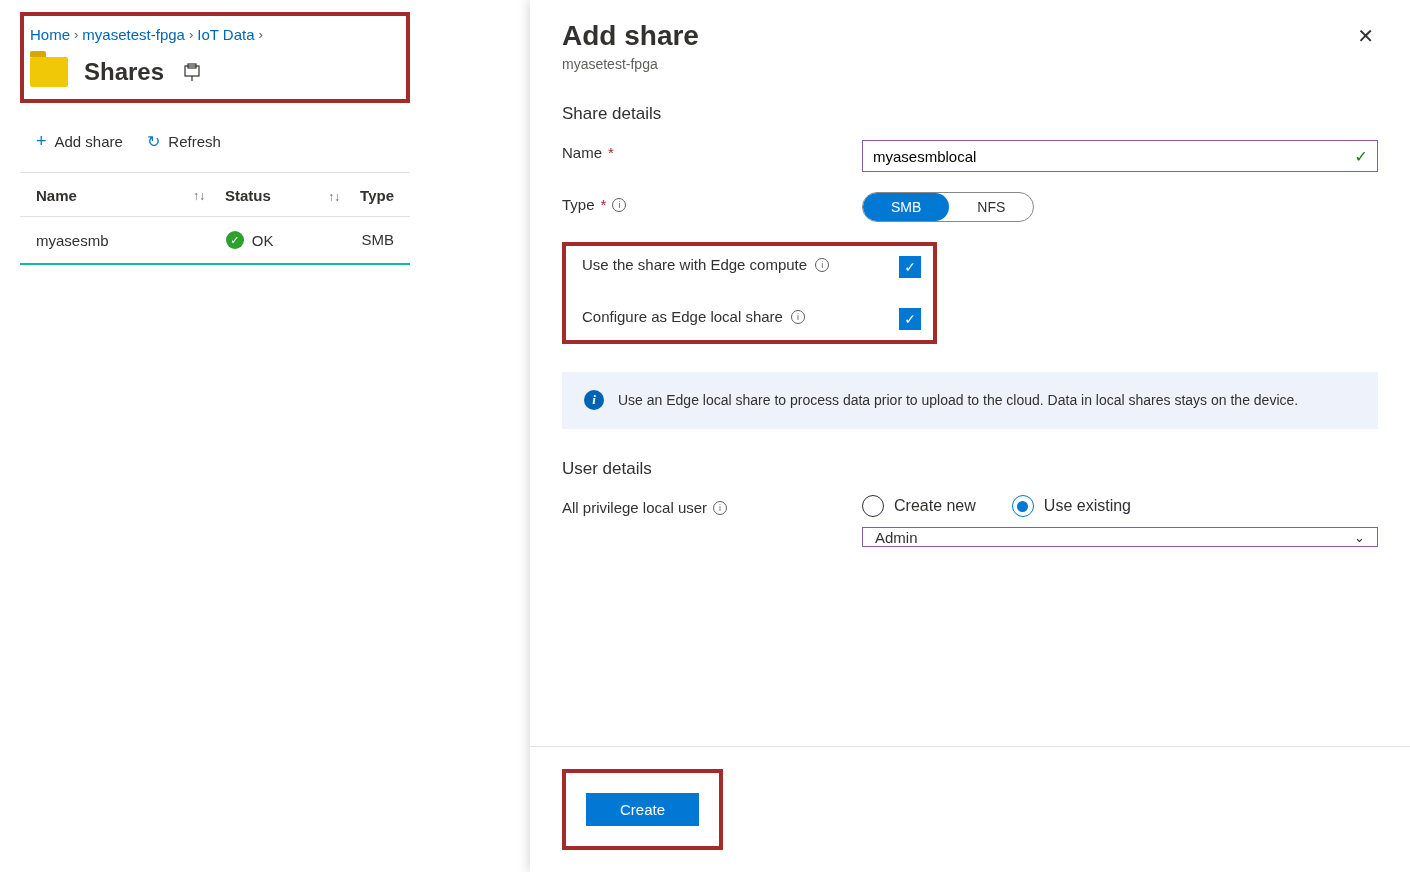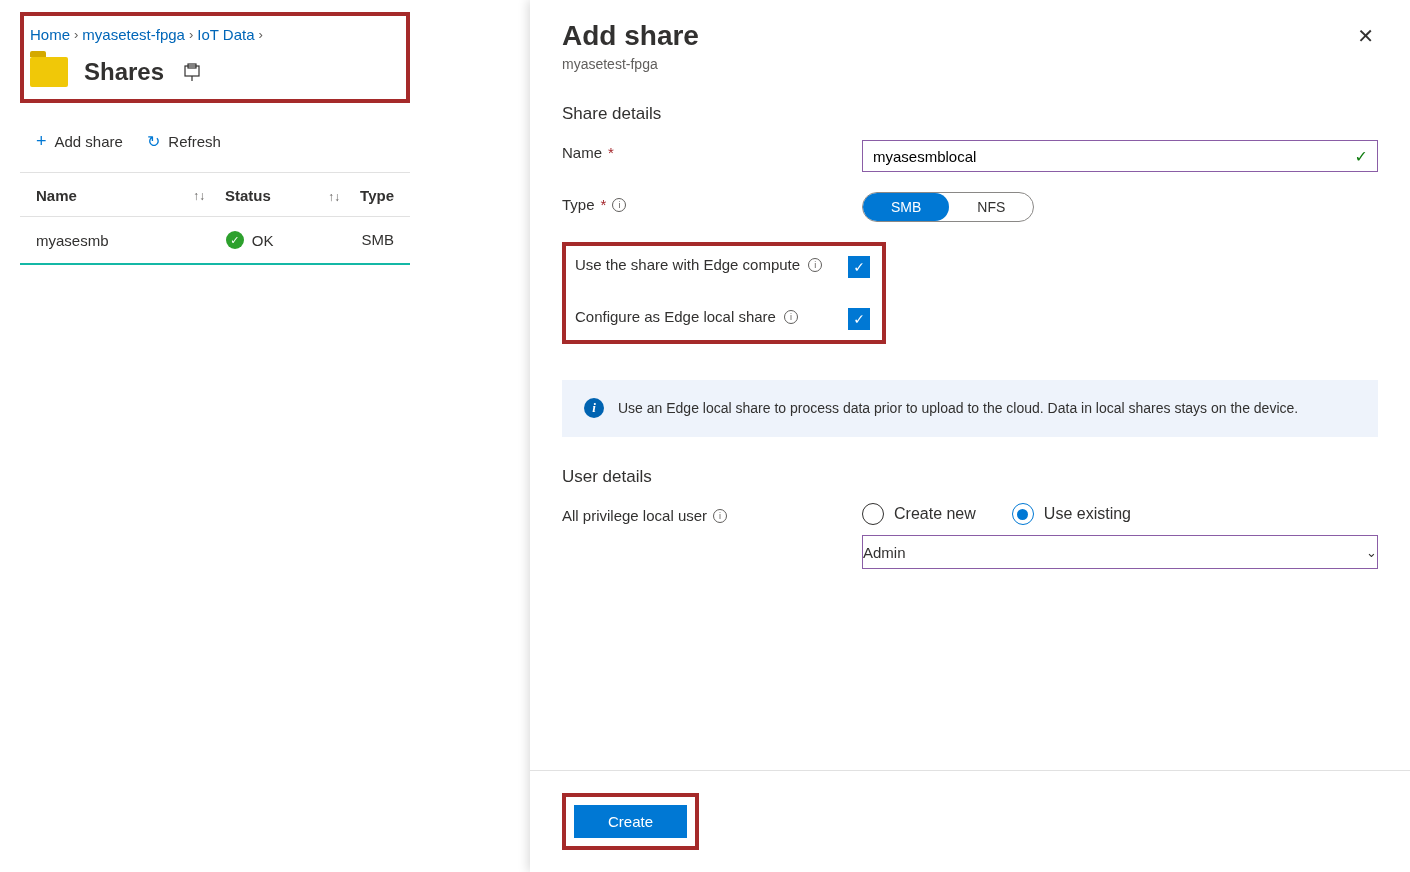--- a/index.html
+++ b/index.html
@@ -252,23 +252,23 @@
       font-size: 14px;
       cursor: pointer;
     }
     .toggle-opt.active {
       background: #0078d4;
       color: #fff;
       border-radius: 16px;
     }
     .checkbox-highlight {
       border: 4px solid #a52a2a;
-      padding: 10px 12px 10px 9px;
-      width: 324px;
-      margin-bottom: 36px;
+      padding: 10px 12px 10px 16px;
+      width: 375px;
+      margin-bottom: 28px;
     }
     .checkbox-row {
       display: flex;
       align-items: flex-start;
       justify-content: space-between;
       margin-bottom: 30px;
     }
     .checkbox-row:last-child { margin-bottom: 0; }
     .checkbox-label {
       font-size: 15px;
@@ -340,40 +340,40 @@
     }
     .radio-circle.checked::after {
       content: "";
       width: 11px;
       height: 11px;
       background: #0078d4;
       border-radius: 50%;
     }
     .select-box {
       width: 100%;
-      height: 34px;
+      height: 20px;
       border: 1px solid #8a5da6;
-      padding: 0 0;
+      padding: 0 12px;
       display: flex;
       align-items: center;
       justify-content: space-between;
       font-size: 15px;
       cursor: pointer;
       margin-top: 10px;
     }
     .chevron-down {
       font-size: 13px;
     }
     .panel-footer {
       border-top: 1px solid #e1e1e1;
       padding: 22px 32px;
     }
     .create-highlight {
       border: 4px solid #a52a2a;
-      padding: 8px;
+      padding: 20px;
       width: fit-content;
     }
     .create-btn {
       background: #0078d4;
       color: #fff;
       border: none;
       padding: 8px 34px;
       font-size: 15px;
       cursor: pointer;
     }

